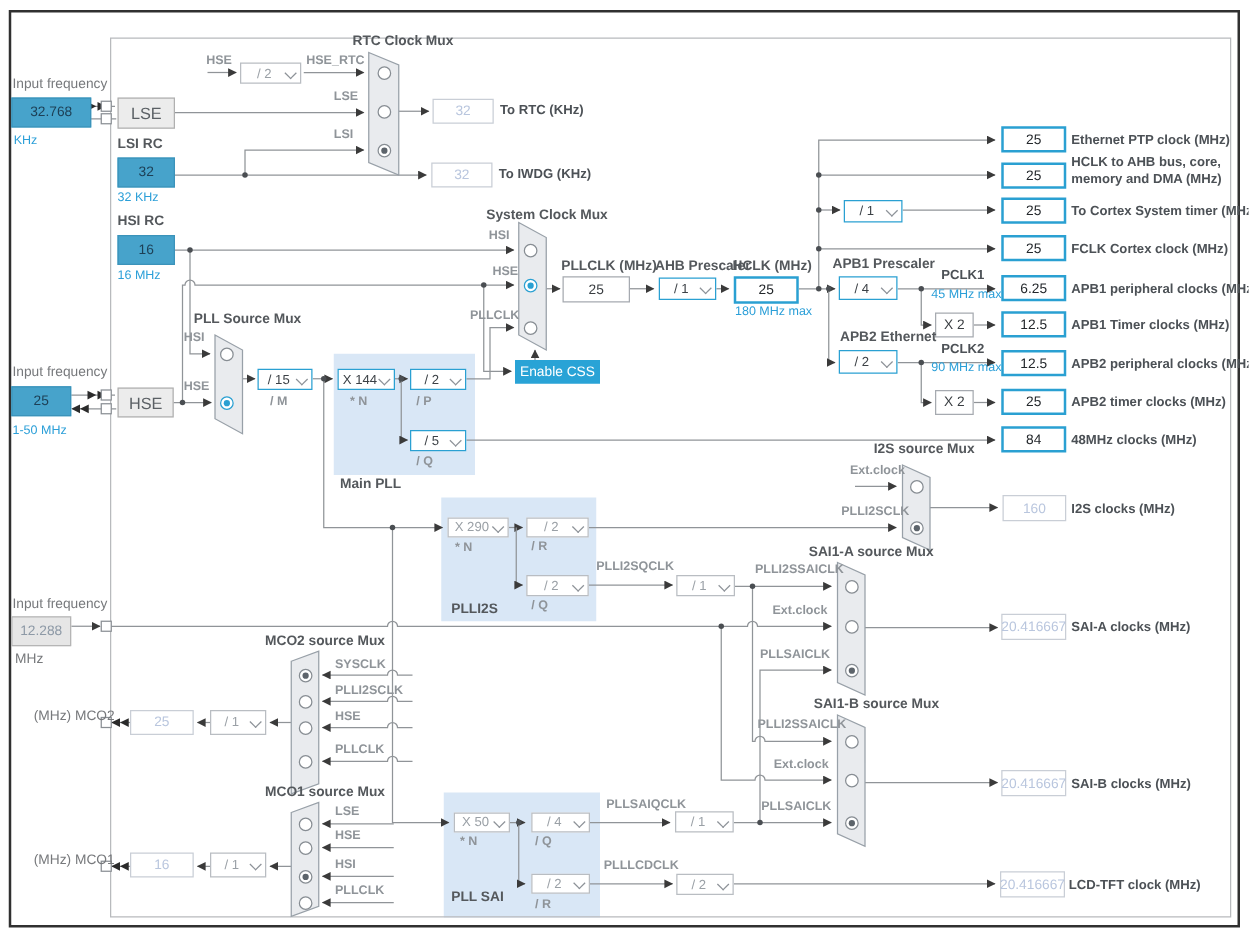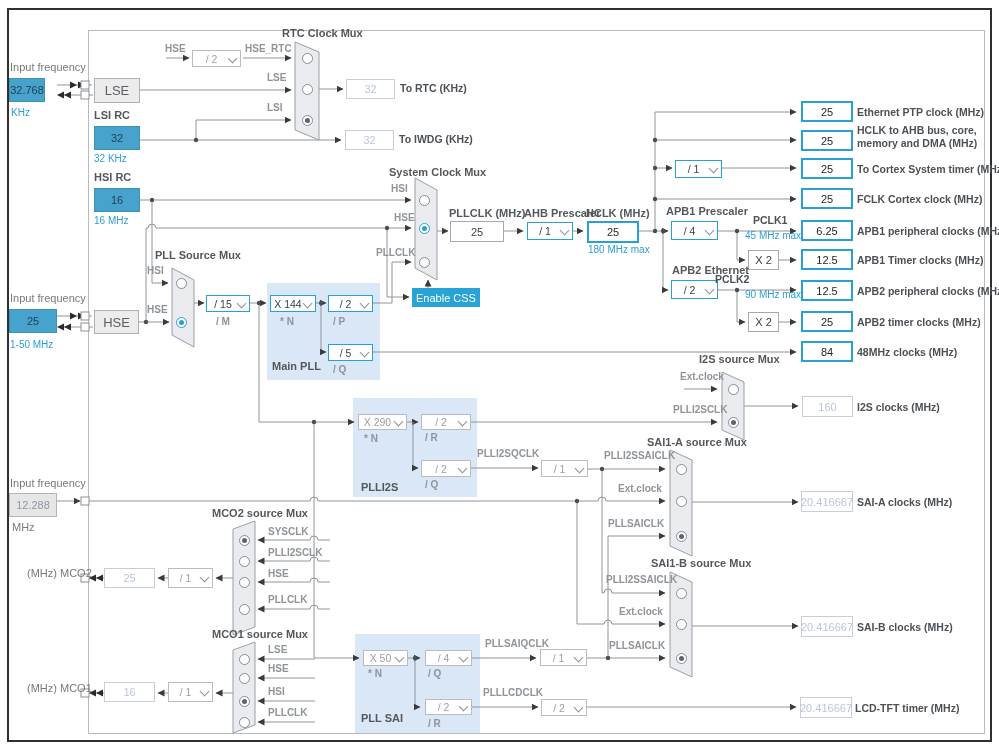--- a/index.html
+++ b/index.html
@@ -200,21 +200,21 @@
         <rect x="81" y="91" width="8" height="8"></rect>
       <rect x="81" y="312" width="8" height="8"></rect>
         <rect x="81" y="323" width="8" height="8"></rect>
       <rect x="81" y="497" width="8" height="8"></rect>
       <rect x="81" y="574" width="8" height="8"></rect>
       <rect x="81" y="689" width="8" height="8"></rect>
     </g>
   </svg>
 
   <div class="g" style="left:10px;top:61px">Input frequency</div>
-  <div class="vb src" style="left:9px;top:78px;width:36px;height:24px">32.768</div>
+  <div class="vb src" style="left:9px;top:78px;width:64px;height:24px">32.768</div>
   <div class="b" style="left:11px;top:107px">KHz</div>
   <div class="chip" style="left:94px;top:78px;width:46px;height:25px">LSE</div>
 
   <div class="t" style="left:94px;top:109px">LSI RC</div>
   <div class="vb src" style="left:94px;top:126px;width:46px;height:24px">32</div>
   <div class="b" style="left:94px;top:153px">32 KHz</div>
 
   <div class="t" style="left:94px;top:171px">HSI RC</div>
   <div class="vb src" style="left:94px;top:188px;width:46px;height:24px">16</div>
   <div class="b" style="left:94px;top:215px">16 MHz</div>
@@ -264,21 +264,21 @@
   <div class="dd" style="left:328px;top:295px;width:45px;height:17px">
     <span class="ddv">/ 2</span>
       <span class="chev"></span>
   </div>
   <div class="w" style="left:333px;top:316px">/ P</div>
   <div class="dd" style="left:328px;top:344px;width:45px;height:17px">
     <span class="ddv">/ 5</span>
       <span class="chev"></span>
   </div>
   <div class="w" style="left:333px;top:364px">/ Q</div>
-  <div class="t" style="left:272px;top:360px">Main PLL</div>
+  <div class="t" style="left:272px;top:381px">Main PLL</div>
 
   <div class="t" style="left:389px;top:166px">System Clock Mux</div>
   <div class="w" style="left:391px;top:183px">HSI</div>
   <div class="w" style="left:394px;top:212px">HSE</div>
   <div class="w" style="left:376px;top:247px">PLLCLK</div>
   <div class="radio" style="left:419px;top:195px"></div>
   <div class="radio selb" style="left:419px;top:223px"></div>
   <div class="radio" style="left:419px;top:257px"></div>
   <div class="btn" style="left:412px;top:288px;width:68px;height:19px">Enable CSS</div>
 
@@ -321,21 +321,21 @@
   <div class="o" style="left:857px;top:225px">APB1 peripheral clocks (MHz)</div>
   <div class="vb" style="left:748px;top:250px;width:31px;height:20px">X 2</div>
   <div class="vb hl" style="left:801px;top:249px;width:52px;height:21px">12.5</div>
   <div class="o" style="left:857px;top:254px">APB1 Timer clocks (MHz)</div>
 
   <div class="t" style="left:672px;top:264px">APB2 Ethernet</div>
   <div class="dd" style="left:671px;top:280px;width:47px;height:19px">
     <span class="ddv">/ 2</span>
       <span class="chev"></span>
   </div>
-  <div class="o" style="left:715px;top:273px">PCLK2</div>
+  <div class="o" style="left:753px;top:273px">PCLK2</div>
   <div class="b" style="left:745px;top:289px">90 MHz max</div>
   <div class="vb hl" style="left:801px;top:280px;width:52px;height:21px">12.5</div>
   <div class="o" style="left:857px;top:285px">APB2 peripheral clocks (MHz)</div>
   <div class="vb" style="left:748px;top:312px;width:31px;height:20px">X 2</div>
   <div class="vb hl" style="left:801px;top:311px;width:52px;height:21px">25</div>
   <div class="o" style="left:857px;top:316px">APB2 timer clocks (MHz)</div>
 
   <div class="vb hl" style="left:801px;top:341px;width:52px;height:21px">84</div>
   <div class="o" style="left:857px;top:346px">48MHz clocks (MHz)</div>
 
@@ -409,21 +409,21 @@
   <div class="dd off" style="left:540px;top:649px;width:47px;height:17px">
     <span class="ddv">/ 1</span>
       <span class="chev"></span>
   </div>
   <div class="w" style="left:483px;top:687px">PLLLCDCLK</div>
   <div class="dd off" style="left:541px;top:699px;width:46px;height:17px">
     <span class="ddv">/ 2</span>
       <span class="chev"></span>
   </div>
   <div class="vb dim" style="left:800px;top:697px;width:52px;height:21px">20.416667</div>
-  <div class="o" style="left:855px;top:702px">LCD-TFT timer (MHz)</div>
+  <div class="o" style="left:855px;top:702px">LCD-TFT clock (MHz)</div>
 
   <div class="t" style="left:212px;top:507px">MCO2 source Mux</div>
   <div class="w" style="left:268px;top:526px">SYSCLK</div>
   <div class="w" style="left:268px;top:547px">PLLI2SCLK</div>
   <div class="w" style="left:268px;top:568px">HSE</div>
   <div class="w" style="left:268px;top:594px">PLLCLK</div>
   <div class="radio sel" style="left:239px;top:535px"></div>
   <div class="radio" style="left:239px;top:556px"></div>
   <div class="radio" style="left:239px;top:577px"></div>
   <div class="radio" style="left:239px;top:604px"></div>

